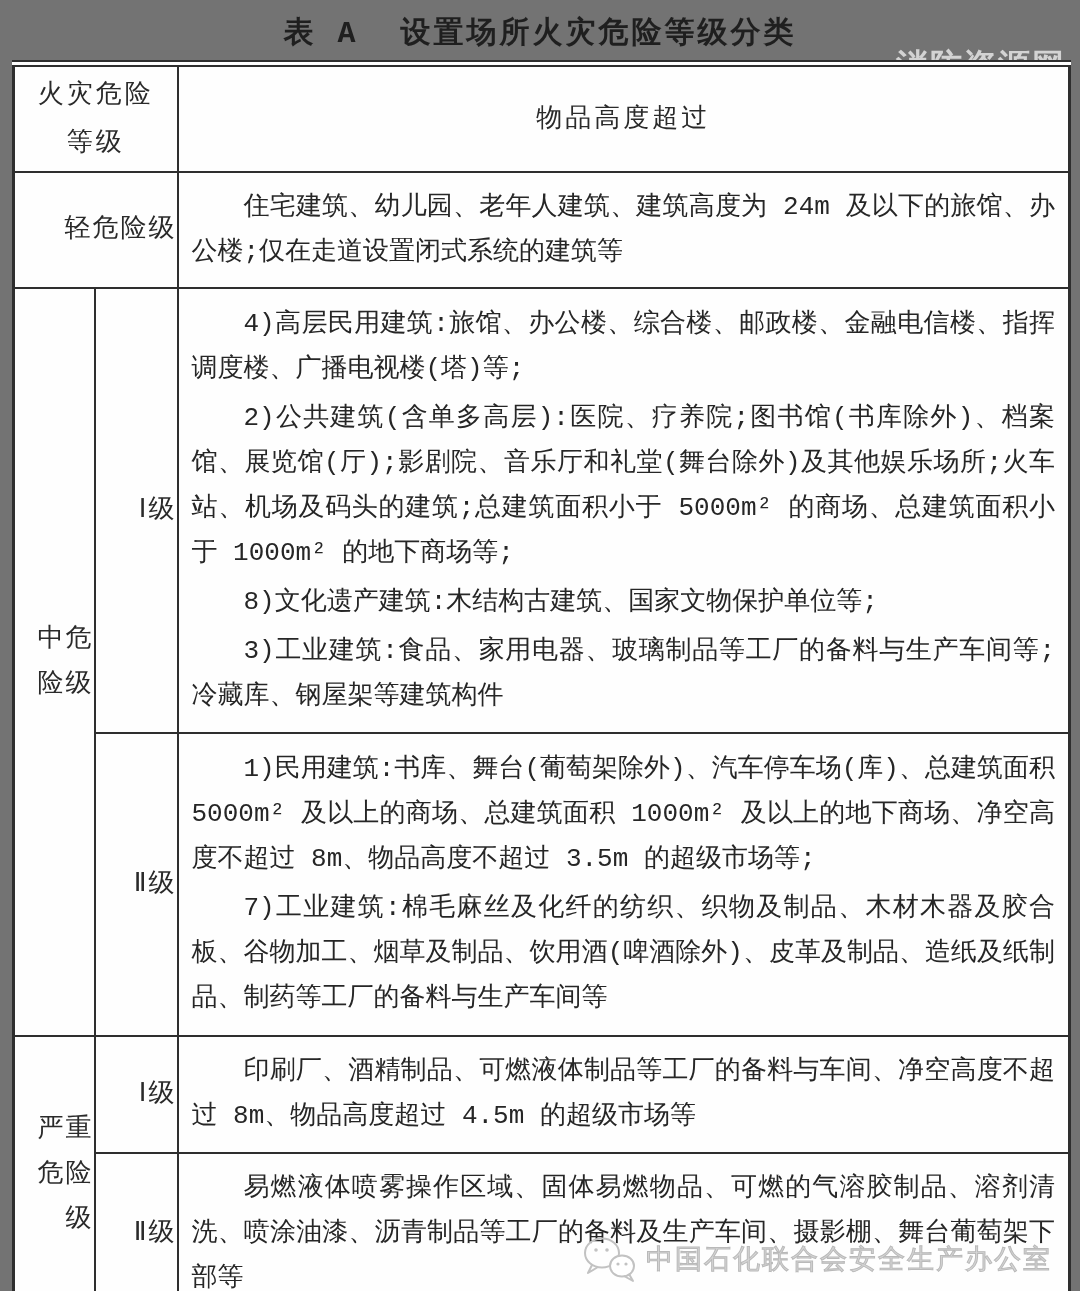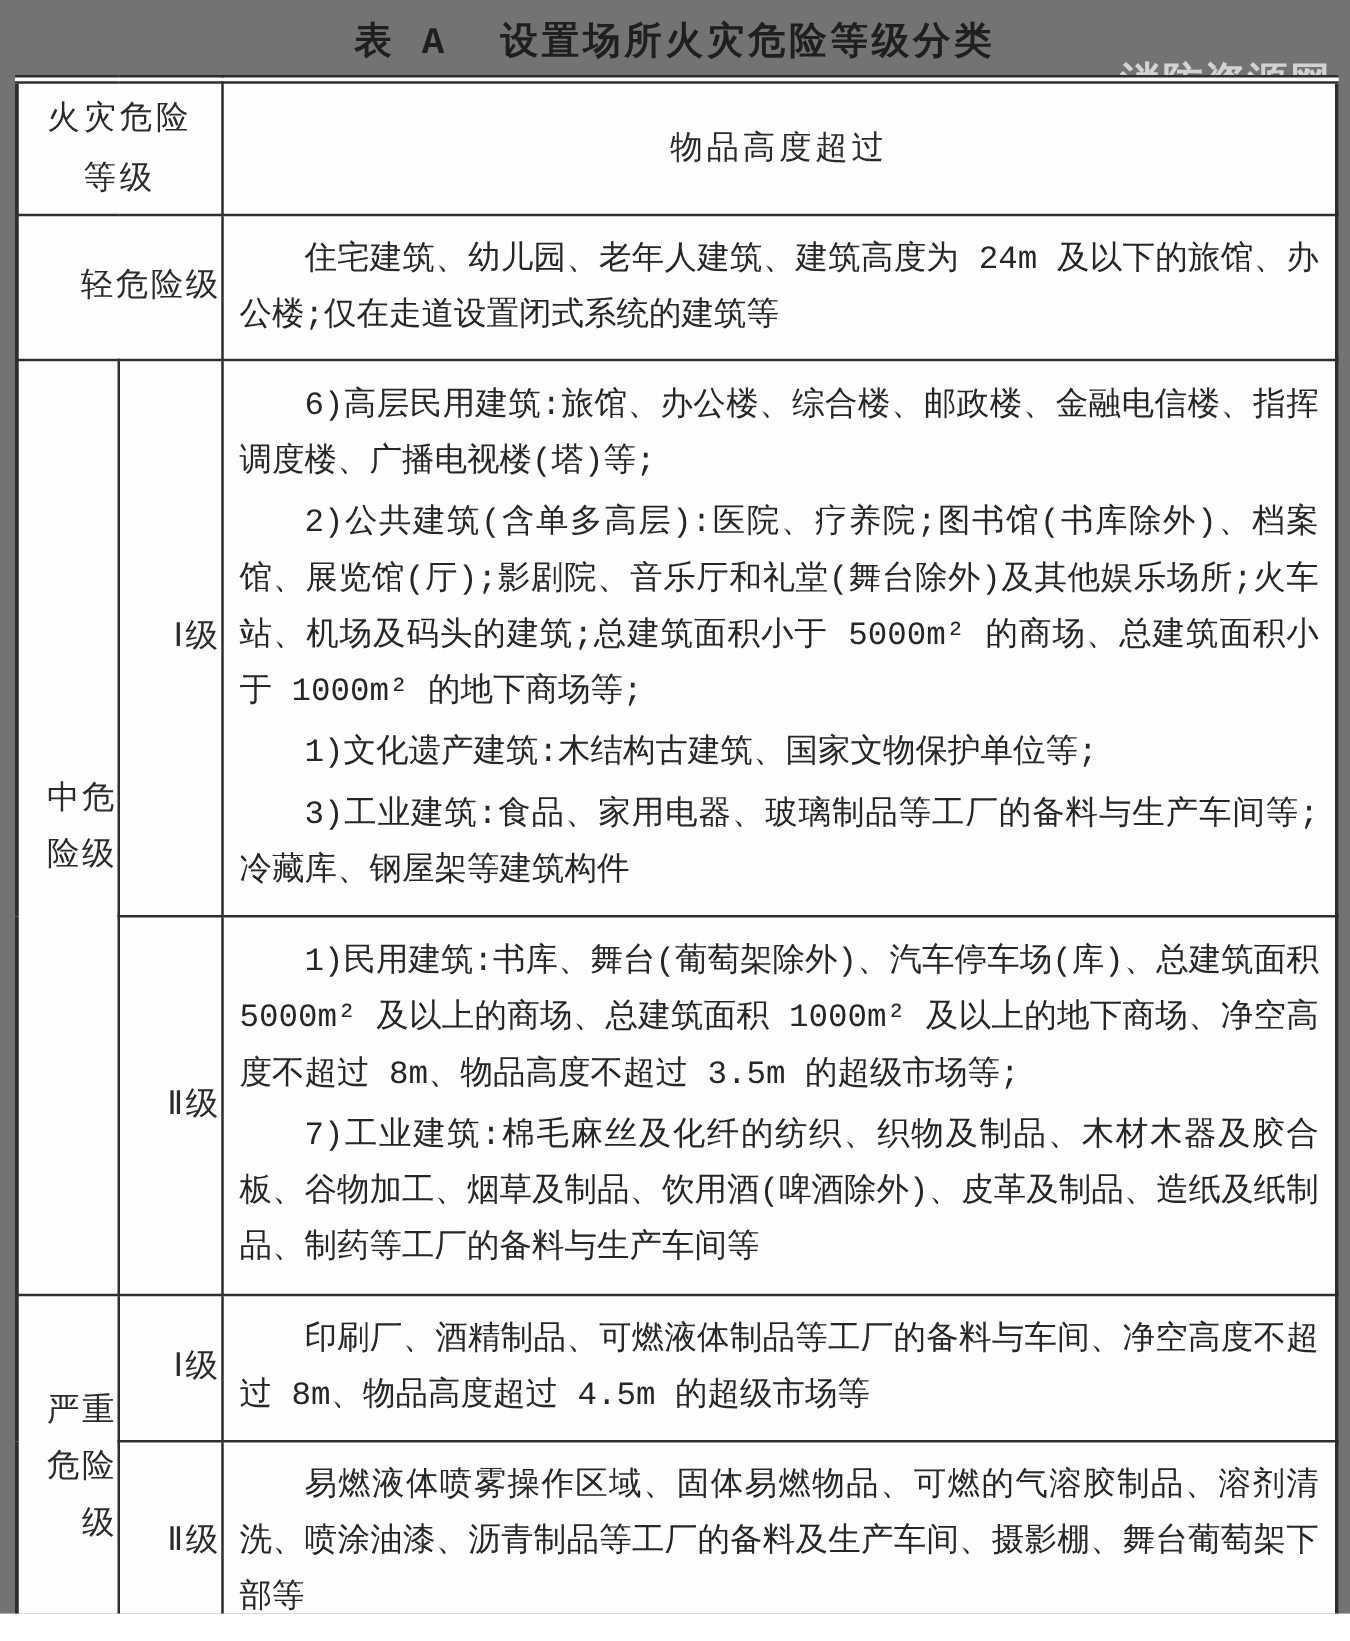--- a/index.html
+++ b/index.html
@@ -136,23 +136,23 @@
       </td>
     </tr>
 
     <tr class="r-med1">
       <td class="label-cell" rowspan="2">
         <span class="lbl-line">中危</span>
         <span class="lbl-line">险级</span>
       </td>
       <td class="label-cell">Ⅰ级</td>
       <td class="body-cell">
-        <p class="para">6)高层民用建筑:旅馆、办公楼、综合楼、邮政楼、金融电信楼、指挥调度楼、广播电视楼(塔)等;</p>
+        <p class="para">4)高层民用建筑:旅馆、办公楼、综合楼、邮政楼、金融电信楼、指挥调度楼、广播电视楼(塔)等;</p>
         <p class="para">2)公共建筑(含单多高层):医院、疗养院;图书馆(书库除外)、档案馆、展览馆(厅);影剧院、音乐厅和礼堂(舞台除外)及其他娱乐场所;火车站、机场及码头的建筑;总建筑面积小于 5000m² 的商场、总建筑面积小于 1000m² 的地下商场等;</p>
-        <p class="para">1)文化遗产建筑:木结构古建筑、国家文物保护单位等;</p>
+        <p class="para">8)文化遗产建筑:木结构古建筑、国家文物保护单位等;</p>
         <p class="para">3)工业建筑:食品、家用电器、玻璃制品等工厂的备料与生产车间等;冷藏库、钢屋架等建筑构件</p>
       </td>
     </tr>
 
     <tr class="r-med2">
       <td class="label-cell">Ⅱ级</td>
       <td class="body-cell">
         <p class="para">1)民用建筑:书库、舞台(葡萄架除外)、汽车停车场(库)、总建筑面积 5000m² 及以上的商场、总建筑面积 1000m² 及以上的地下商场、净空高度不超过 8m、物品高度不超过 3.5m 的超级市场等;</p>
         <p class="para">7)工业建筑:棉毛麻丝及化纤的纺织、织物及制品、木材木器及胶合板、谷物加工、烟草及制品、饮用酒(啤酒除外)、皮革及制品、造纸及纸制品、制药等工厂的备料与生产车间等</p>
       </td>
@@ -172,14 +172,29 @@
 
     <tr class="r-sev2">
       <td class="label-cell">Ⅱ级</td>
       <td class="body-cell">
         <p class="para">易燃液体喷雾操作区域、固体易燃物品、可燃的气溶胶制品、溶剂清洗、喷涂油漆、沥青制品等工厂的备料及生产车间、摄影棚、舞台葡萄架下部等</p>
       </td>
     </tr>
   </tbody>
     </table>
 
+  <div class="footer-watermark">
+    <span>
+      <svg width="58" height="52" viewBox="0 0 58 52" fill="none" xmlns="http://www.w3.org/2000/svg">
+        <ellipse cx="22" cy="20" rx="17" ry="14.5" stroke="#c2c2c2" stroke-width="2" fill="none"></ellipse>
+        <path d="M12 32 L8 40 L18 34" stroke="#c2c2c2" stroke-width="2" fill="none" stroke-linejoin="round"></path>
+        <circle cx="16" cy="17" r="1.8" fill="#c2c2c2"></circle>
+        <circle cx="27" cy="17" r="1.8" fill="#c2c2c2"></circle>
+        <ellipse cx="42" cy="33" rx="12" ry="10.5" stroke="#c2c2c2" stroke-width="2" fill="#ffffff"></ellipse>
+        <path d="M49 41 L53 48 L44 43" stroke="#c2c2c2" stroke-width="2" fill="none" stroke-linejoin="round"></path>
+        <circle cx="38" cy="31" r="1.6" fill="#c2c2c2"></circle>
+        <circle cx="46" cy="31" r="1.6" fill="#c2c2c2"></circle>
+      </svg>
+    </span>
+    <span class="wm-text">中国石化联合会安全生产办公室</span>
+  </div>
 
 </div>
 
 </body></html>

